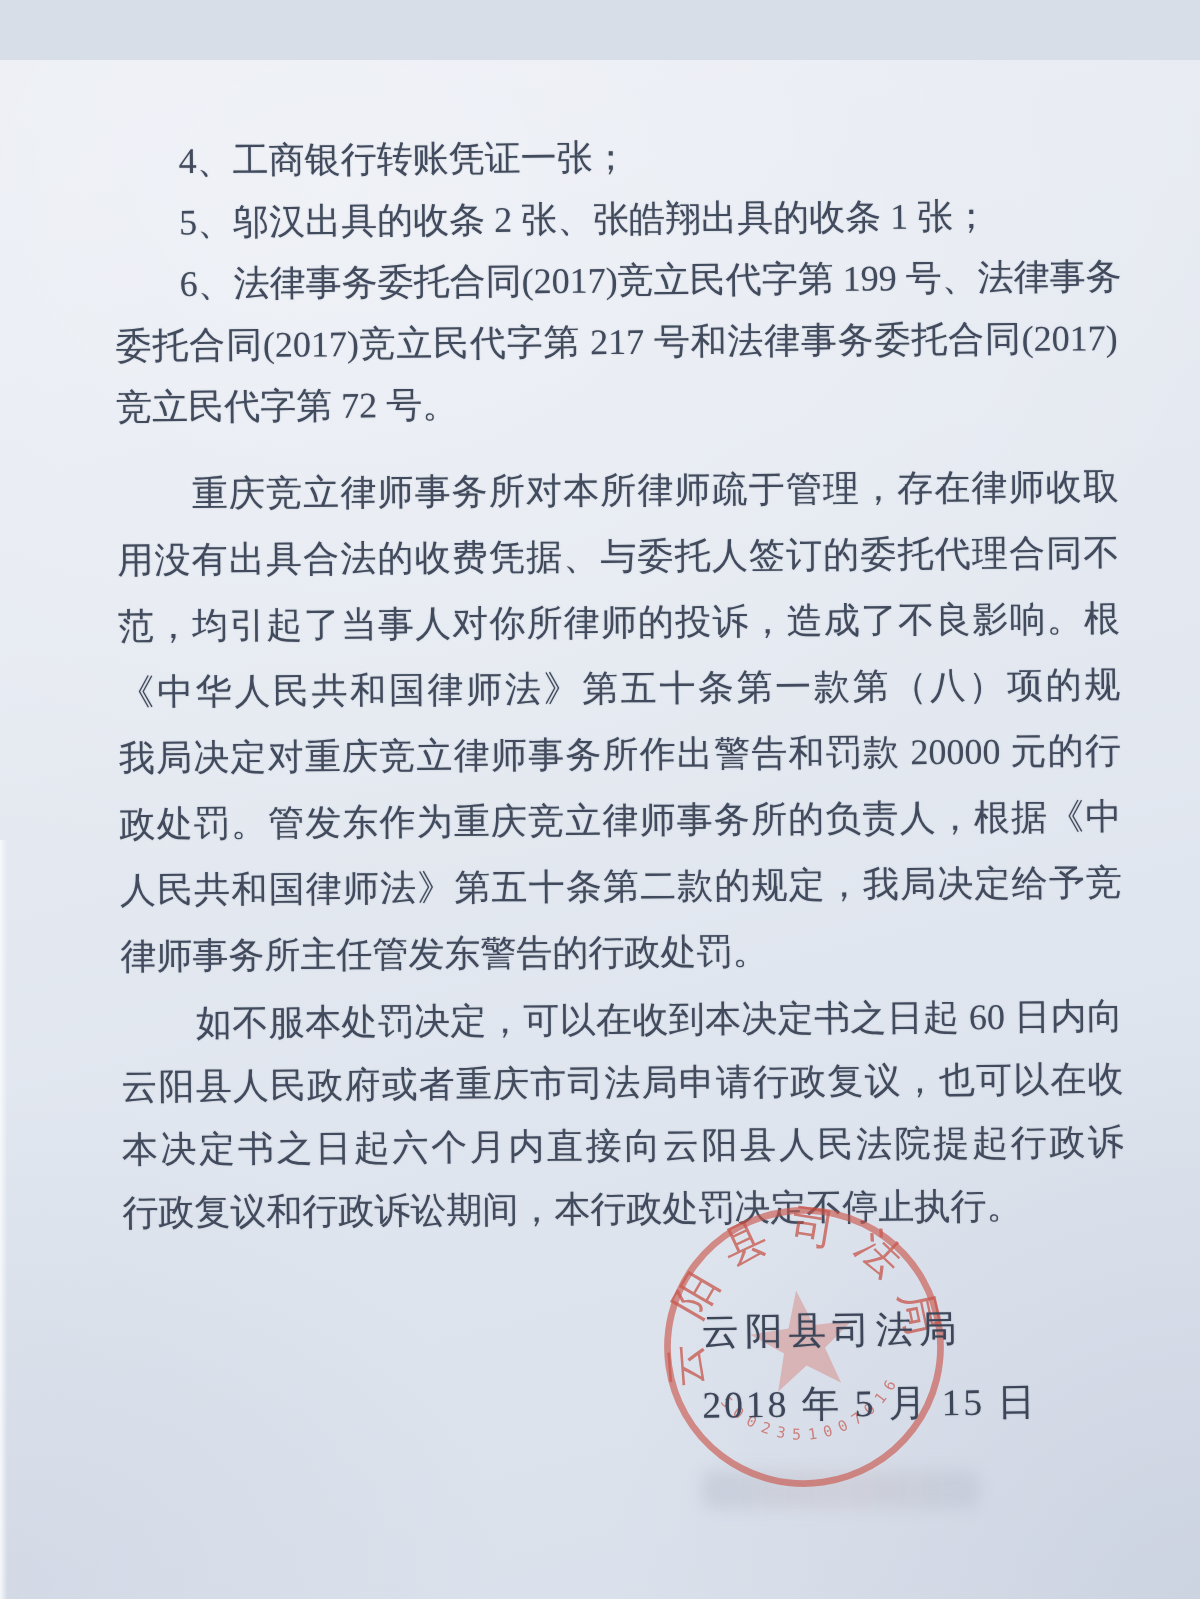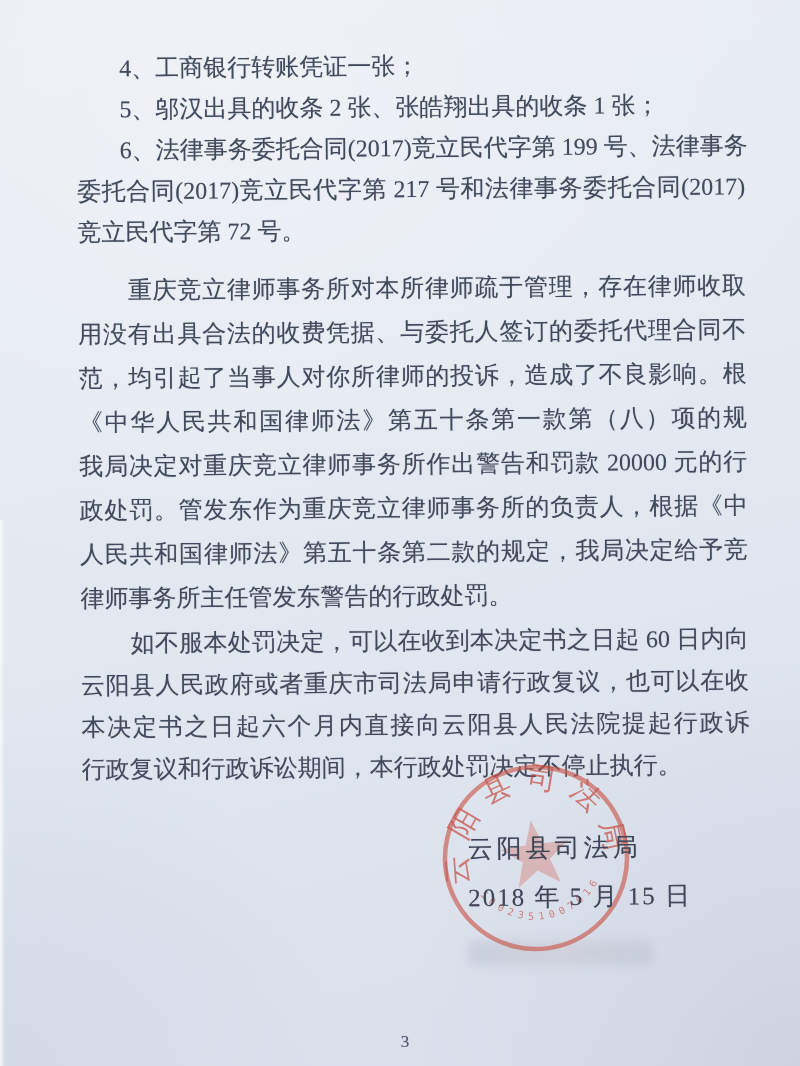--- a/index.html
+++ b/index.html
@@ -12,20 +12,21 @@
     font-family: "Liberation Serif", "DejaVu Serif", serif;
   }
   .sheet {
     position: absolute;
     inset: 0;
     background:
       radial-gradient(130% 80% at 28% 8%, rgba(255,255,255,0.30), rgba(255,255,255,0) 60%),
       radial-gradient(90% 70% at 100% 100%, rgba(150,162,185,0.20), rgba(150,162,185,0) 55%),
       radial-gradient(70% 55% at 0% 100%, rgba(160,170,192,0.16), rgba(160,170,192,0) 60%),
       linear-gradient(166deg, #eaedf4 0%, #e4e9f1 42%, #dde3ed 78%, #dae0eb 100%);
+    margin-top: 40px;
   }
   .sheet-edge {
     position: absolute;
     left: 0; top: 520px; bottom: 0;
     width: 5px;
     background: linear-gradient(to right, #f6f8fb, rgba(246,248,251,0));
   }
   .content {
     position: absolute;
     left: 76px;

